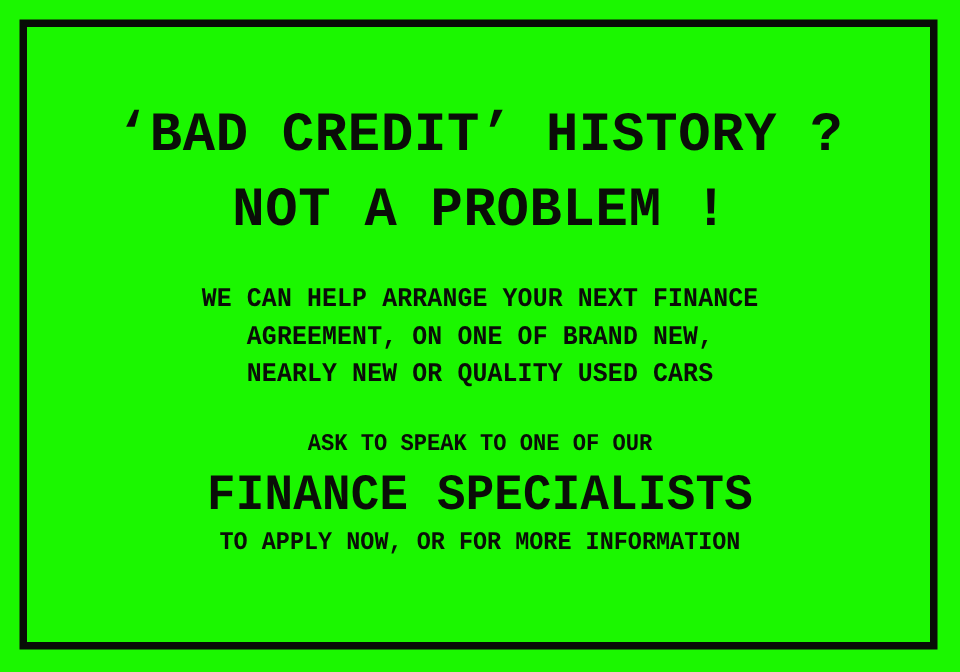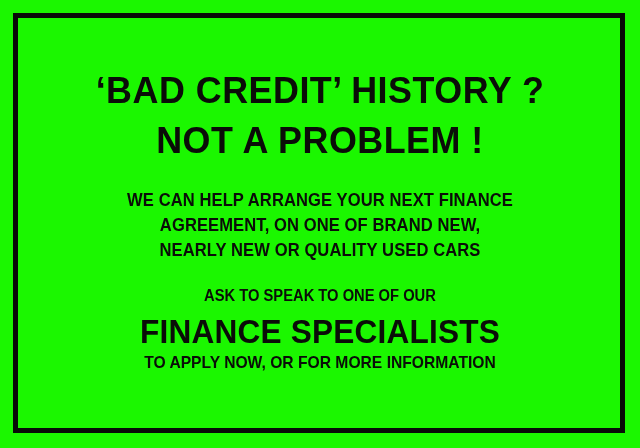--- a/index.html
+++ b/index.html
@@ -120,21 +120,21 @@
     font-size: 17px;
     font-weight: bold;
     line-height: 21px;
     transform: scaleX(0.92);
     white-space: nowrap;
   }
 </style>
 </head>
 <body>
 
-<div id="poster" style="background: rgb(27, 247, 0);">
+<div id="poster" style="background: rgb(27, 247, 0); font-family: Liberation Mono, monospace;">
 
   <div id="frame" style="border-color: rgb(8, 12, 7);"></div>
 
   <div id="content" style="color: rgb(10, 13, 8);">
 
     <div class="headline" id="headline-1">‘BAD CREDIT’ HISTORY ?</div>
 
     <div class="headline" id="headline-2">NOT A PROBLEM !</div>
 
     <div class="body-line" id="body-line-1">WE CAN HELP ARRANGE YOUR NEXT FINANCE</div>

